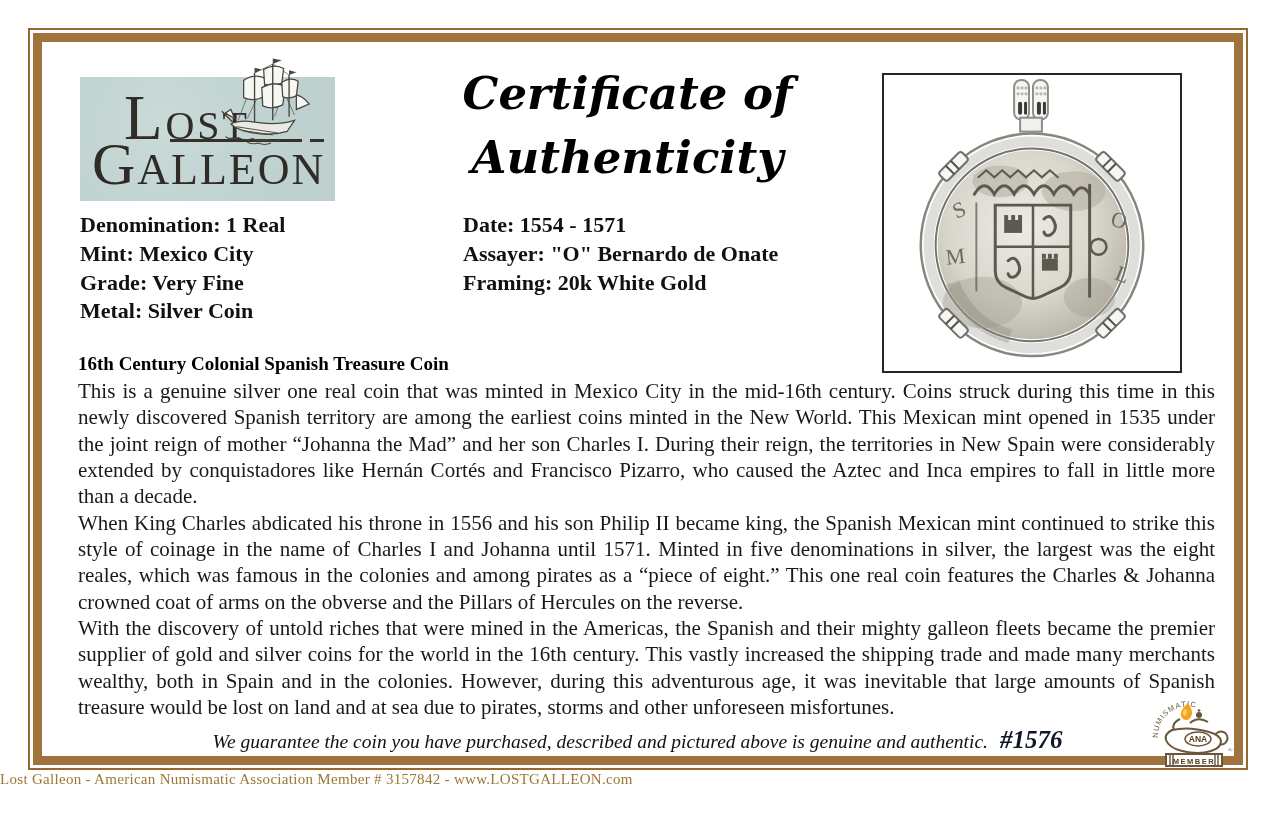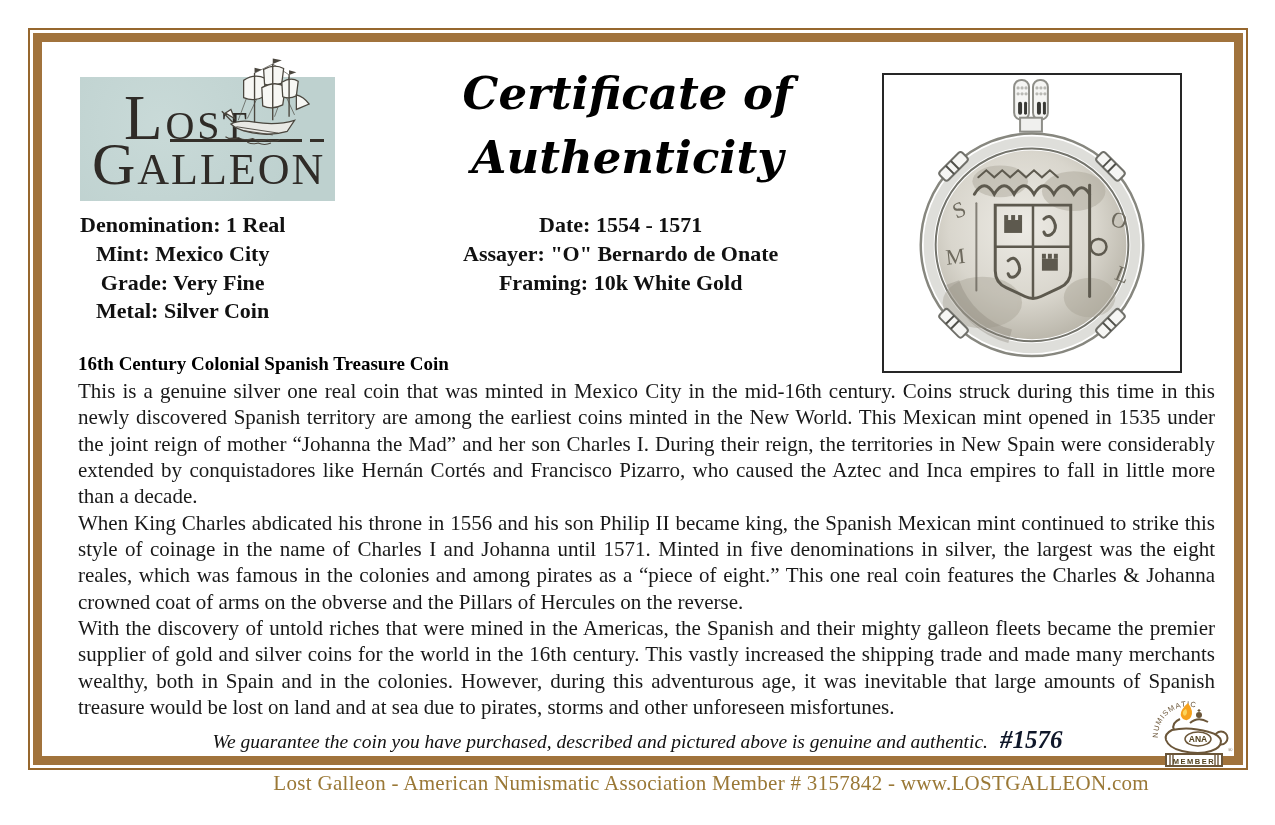--- a/index.html
+++ b/index.html
@@ -35,40 +35,40 @@
   
   .title{position:absolute;left:355px;top:62px;width:545px;text-align:center;
          font-family:"DejaVu Serif",serif;font-style:italic;font-weight:bold;
          font-size:45px;line-height:64px;color:#000;}
 
   
   .photo{position:absolute;left:882px;top:73px;width:300px;height:300px;border:2px solid #262626;background:#fff;}
   .photo svg{position:absolute;left:-1px;top:-1px;width:298px;height:298px;}
 
   
-  .details{position:absolute;top:211px;font-size:22px;font-weight:bold;line-height:28.8px;color:#111;white-space:nowrap;text-align:center;}
+  .details{position:absolute;top:211px;font-size:22px;font-weight:bold;line-height:28.8px;color:#111;white-space:nowrap;}
   .details-left{left:80px;}
   .details-right{left:463px;}
 
   
   .bodytext{position:absolute;left:78px;top:353px;width:1137px;}
   .body-heading{margin:0 0 3px 0;font-size:19px;font-weight:bold;color:#000;}
   .bodytext p{margin:0;font-size:21px;line-height:26.35px;text-align:justify;color:#191919;}
 
   
   .guarantee{position:absolute;left:80px;top:726px;width:1115px;display:flex;justify-content:center;align-items:baseline;gap:12px;white-space:nowrap;}
   .g-text{font-style:italic;font-size:19.5px;color:#111;}
   .g-num{font-style:italic;font-weight:bold;font-size:25px;color:#0f172a;}
 
   
   .ana{position:absolute;left:1152px;top:700px;width:84px;height:68px;}
 
   
-  .footer{position:absolute;left:0;top:771px;width:1149px;text-align:right;
-          font-size:21px;color:var(--footer-text);letter-spacing:0.3px;white-space:nowrap;}
+  .footer{position:absolute;left:0;top:771px;width:1149px;text-align:left;
+          font-size:15px;color:var(--footer-text);letter-spacing:0.3px;white-space:nowrap;}
 </style>
 </head>
 <body>
 
 <div class="page">
 
   <div class="frame">
     <div class="frame-inner"></div>
   </div>
 
@@ -218,21 +218,21 @@
   <div class="details details-left">
     <div><span>Denomination:</span> <span>1 Real</span></div>
     <div><span>Mint:</span> <span>Mexico City</span></div>
     <div><span>Grade:</span> <span>Very Fine</span></div>
     <div><span>Metal:</span> <span>Silver Coin</span></div>
   </div>
 
   <div class="details details-right">
     <div><span>Date:</span> <span>1554 - 1571</span></div>
     <div><span>Assayer:</span> <span>"O" Bernardo de Onate</span></div>
-    <div><span>Framing:</span> <span>10k White Gold</span></div>
+    <div><span>Framing:</span> <span>20k White Gold</span></div>
   </div>
 
   <div class="bodytext">
     <h2 class="body-heading">16th Century Colonial Spanish Treasure Coin</h2>
     <p>This is a genuine silver one real coin that was minted in Mexico City in the mid-16th century. Coins struck during this time in this newly discovered Spanish territory are among the earliest coins minted in the New World. This Mexican mint opened in 1535 under the joint reign of mother “Johanna the Mad” and her son Charles I. During their reign, the territories in New Spain were considerably extended by conquistadores like Hernán Cortés and Francisco Pizarro, who caused the Aztec and Inca empires to fall in little more than a decade.</p>
     <p>When King Charles abdicated his throne in 1556 and his son Philip II became king, the Spanish Mexican mint continued to strike this style of coinage in the name of Charles I and Johanna until 1571. Minted in five denominations in silver, the largest was the eight reales, which was famous in the colonies and among pirates as a “piece of eight.” This one real coin features the Charles &amp; Johanna crowned coat of arms on the obverse and the Pillars of Hercules on the reverse.</p>
     <p>With the discovery of untold riches that were mined in the Americas, the Spanish and their mighty galleon fleets became the premier supplier of gold and silver coins for the world in the 16th century.  This vastly increased the shipping trade and made many merchants wealthy, both in Spain and in the colonies. However, during this adventurous age, it was inevitable that large amounts of Spanish treasure would be lost on land and at sea due to pirates, storms and other unforeseen misfortunes.</p>
   </div>
 
   <div class="guarantee">

